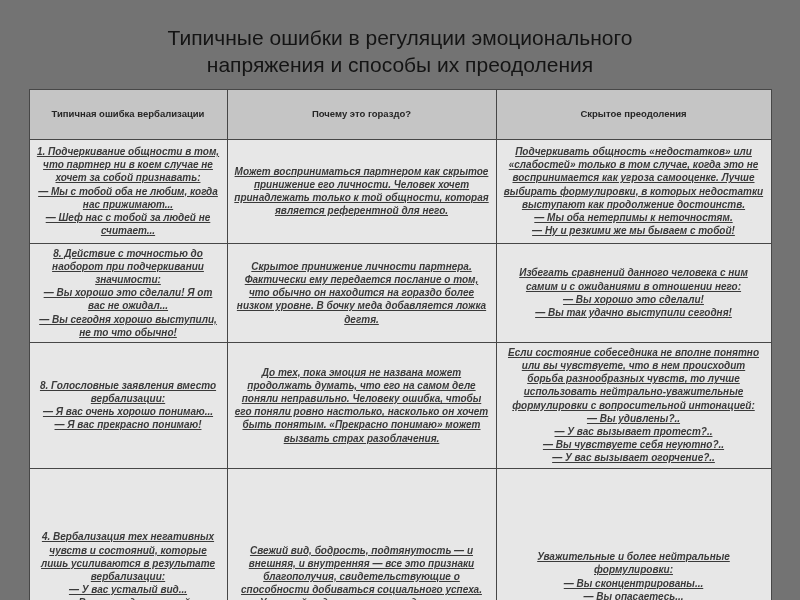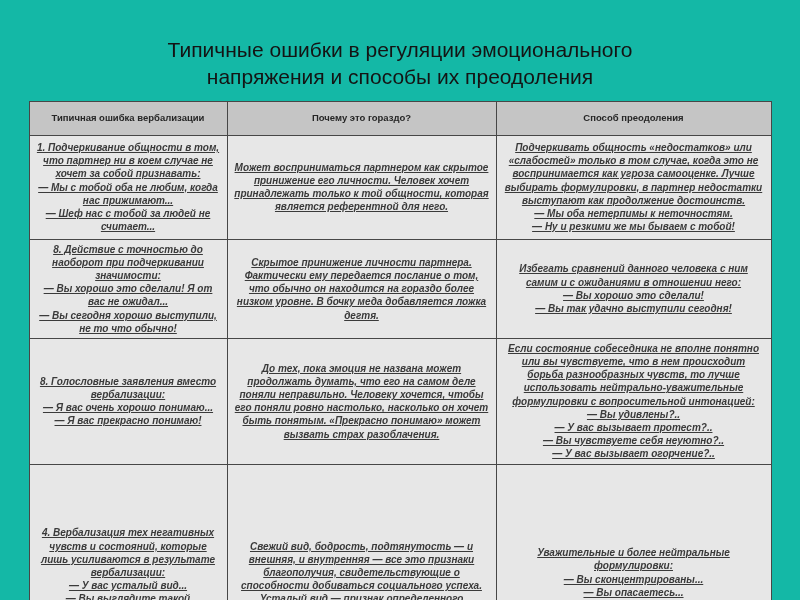--- a/index.html
+++ b/index.html
@@ -3,24 +3,24 @@
 <meta charset="utf-8">
 <style>
   html, body { margin: 0; padding: 0; background: #ffffff; }
   body {
     width: 800px; height: 600px; overflow: hidden;
     font-family: "Liberation Sans", sans-serif;
   }
   .slide {
     position: relative;
     width: 800px; height: 600px;
-    background: #14b8a6;
+    background: #737373;
     overflow: hidden;
     box-sizing: border-box;
-    padding-top: 36px;
+    padding-top: 24px;
   }
   .title {
     margin: 0 auto 10px auto;
     width: 640px;
     text-align: center;
     font-size: 21px;
     font-weight: normal;
     line-height: 1.3;
     color: #141414;
     white-space: pre-line;
@@ -49,21 +49,21 @@
   }
   .grid td {
     background: #e7e7e7;
     font-size: 10px;
     line-height: 1.32;
     font-weight: bold;
     font-style: italic;
     color: #3a3a3a;
     text-decoration: underline;
   }
-  tr.hrow   { height: 34px; }
+  tr.hrow   { height: 50px; }
   tr.row-0  { height: 104px; }
   tr.row-1  { height: 94px; }
   tr.row-2  { height: 124px; }
   tr.row-3  { height: 230px; }
 </style>
 </head>
 <body>
 
 <div class="slide">
 
@@ -73,47 +73,47 @@
   <table class="grid">
     <colgroup>
       <col style="width:198px">
       <col style="width:269px">
       <col style="width:275px">
     </colgroup>
     <thead>
       <tr class="hrow">
         <th>Типичная ошибка вербализации</th>
         <th>Почему это гораздо?</th>
-        <th>Способ преодоления</th>
+        <th>Скрытое преодоления</th>
       </tr>
     </thead>
     <tbody>
       <tr class="row-0">
         <td>1. Подчеркивание общности в том, что партнер ни в коем случае не хочет за собой признавать:
 — Мы с тобой оба не любим, когда нас прижимают...
 — Шеф нас с тобой за людей не считает...</td>
         <td>Может восприниматься партнером как скрытое принижение его личности. Человек хочет принадлежать только к той общности, которая является референтной для него.</td>
-        <td>Подчеркивать общность «недостатков» или «слабостей» только в том случае, когда это не воспринимается как угроза самооценке. Лучше выбирать формулировки, в партнер недостатки выступают как продолжение достоинств.
+        <td>Подчеркивать общность «недостатков» или «слабостей» только в том случае, когда это не воспринимается как угроза самооценке. Лучше выбирать формулировки, в которых недостатки выступают как продолжение достоинств.
 — Мы оба нетерпимы к неточностям.
 — Ну и резкими же мы бываем с тобой!</td>
       </tr>
       <tr class="row-1">
         <td>8. Действие с точностью до наоборот при подчеркивании значимости:
 — Вы хорошо это сделали! Я от вас не ожидал...
 — Вы сегодня хорошо выступили, не то что обычно!</td>
         <td>Скрытое принижение личности партнера. Фактически ему передается послание о том, что обычно он находится на гораздо более низком уровне. В бочку меда добавляется ложка дегтя.</td>
         <td>Избегать сравнений данного человека с ним самим и с ожиданиями в отношении него:
 — Вы хорошо это сделали!
 — Вы так удачно выступили сегодня!</td>
       </tr>
       <tr class="row-2">
         <td>8. Голословные заявления вместо вербализации:
 — Я вас очень хорошо понимаю...
 — Я вас прекрасно понимаю!</td>
-        <td>До тех, пока эмоция не названа может продолжать думать, что его на самом деле поняли неправильно. Человеку хочется, чтобы его поняли ровно настолько, насколько он хочет быть понятым. «Прекрасно понимаю» может вызвать страх разоблачения.</td>
+        <td>До тех, пока эмоция не названа может продолжать думать, что его на самом деле поняли неправильно. Человеку ошибка, чтобы его поняли ровно настолько, насколько он хочет быть понятым. «Прекрасно понимаю» может вызвать страх разоблачения.</td>
         <td>Если состояние собеседника не вполне понятно или вы чувствуете, что в нем происходит борьба разнообразных чувств, то лучше использовать нейтрально-уважительные формулировки с вопросительной интонацией:
 — Вы удивлены?..
 — У вас вызывает протест?..
 — Вы чувствуете себя неуютно?..
 — У вас вызывает огорчение?..</td>
       </tr>
       <tr class="row-3">
         <td>4. Вербализация тех негативных чувств и состояний, которые лишь усиливаются в результате вербализации:
 — У вас усталый вид...
 — Вы выглядите такой измученной...

